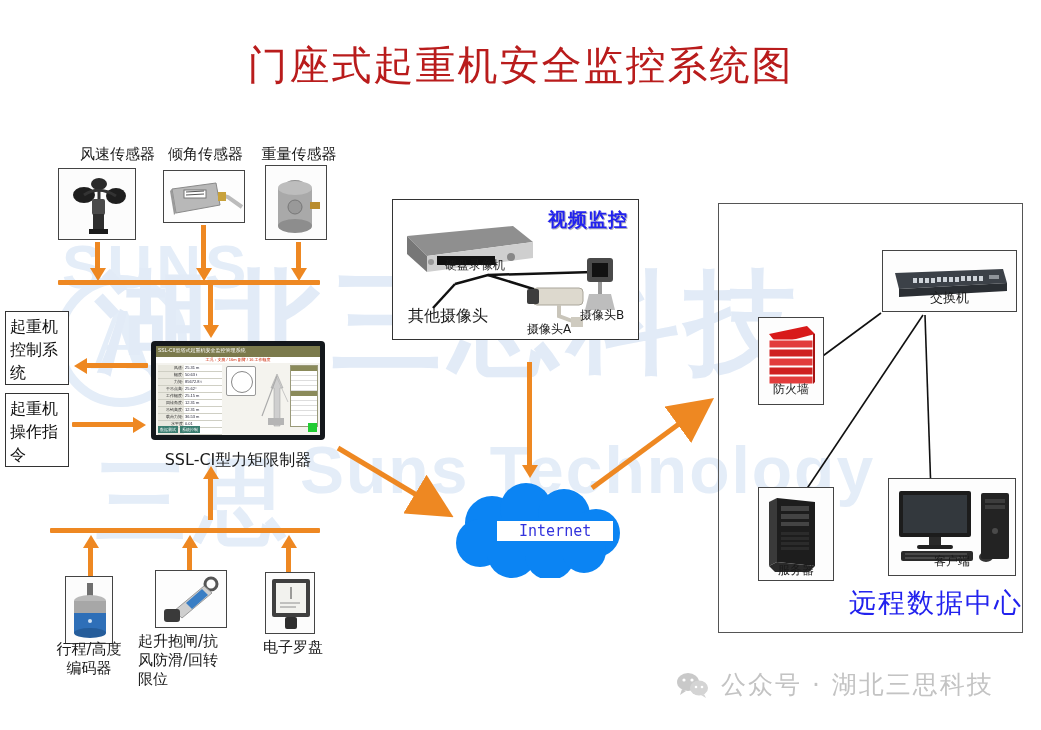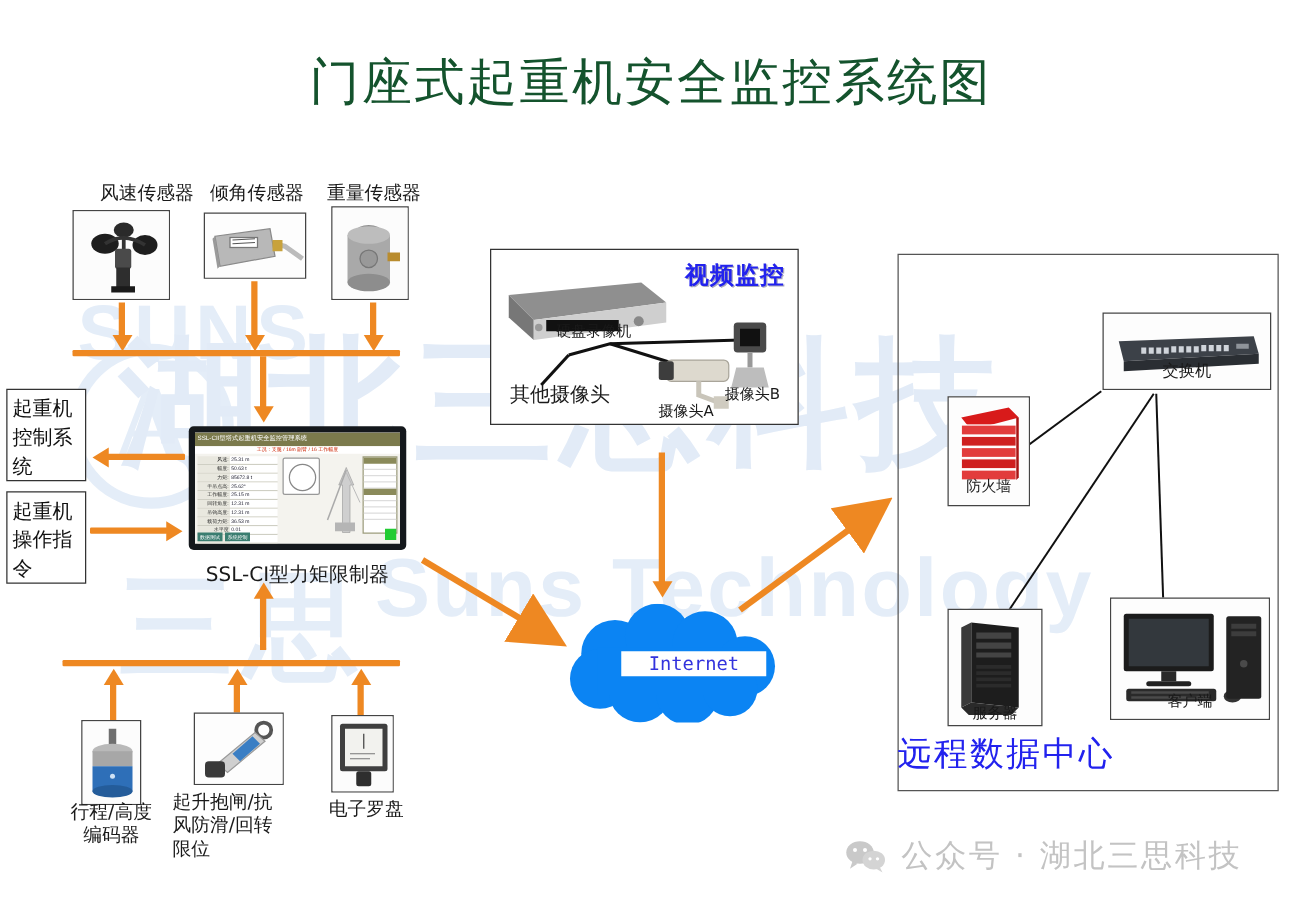--- a/index.html
+++ b/index.html
@@ -20,21 +20,21 @@
   .wm-sansi { left:95px; top:440px; font-size:92px; letter-spacing:8px; color:#e4edf8;
               font-family:"DejaVu Sans",sans-serif; }
   .wm-suns-tech { left:300px; top:432px; font-size:66px; letter-spacing:2px; color:#e4edf8; white-space:nowrap; }
   .wm-logo { position:absolute; left:55px; top:275px; width:132px; height:132px;
              border:9px solid #e4edf8; border-radius:50%; pointer-events:none; }
   .wm-logo:after { content:"A"; position:absolute; left:50%; top:48%; transform:translate(-50%,-50%);
              font-size:86px; color:#e4edf8; font-weight:700; font-family:"Liberation Serif",serif; }
 
   
   .title { position:absolute; left:0; right:0; top:38px; text-align:center;
-           font-size:40px; color:#14532d; font-family:"DejaVu Sans",sans-serif;
+           font-size:40px; color:#b91c1c; font-family:"DejaVu Sans",sans-serif;
            letter-spacing:2px; }
 
   
   .photo-box { position:absolute; border:1px solid #444; background:#fdfdfd; overflow:hidden; }
   .cap { position:absolute; text-align:center; color:#1a1a1a; font-size:15px; line-height:19px;
          font-family:"DejaVu Sans",sans-serif; }
 
   
   .bar { position:absolute; background:#ee8822; height:5px; border-radius:1px; }
   .vline { position:absolute; background:#ee8822; width:5px; }
@@ -75,21 +75,21 @@
   
   .video-box { position:absolute; left:392px; top:199px; width:247px; height:141px;
                border:1px solid #333; background:#fff; }
   .video-title { position:absolute; right:10px; top:7px; font-size:19px; color:#2222ee;
                  font-weight:700; font-family:"DejaVu Sans",sans-serif; letter-spacing:1px;
                  text-shadow:1px 1px 0 #aab; }
 
   
   .dc-box { position:absolute; left:718px; top:203px; width:305px; height:430px;
             border:1px solid #555; background:transparent; }
-  .dc-title { position:absolute; left:718px; top:585px; width:305px; text-align:left;
+  .dc-title { position:absolute; left:718px; top:585px; width:305px; text-align:right;
               font-size:27px; color:#2222ee; font-family:"DejaVu Sans",sans-serif; letter-spacing:2px; }
 
   
   .cloud { position:absolute; left:450px; top:483px; width:180px; height:95px; }
   .cloud-label { position:absolute; left:497px; top:521px; background:#fff; color:#3333dd;
                  font-family:"DejaVu Sans Mono","Liberation Mono",monospace; font-size:15px;
                  padding:1px 22px; }
 
   
   .footer { position:absolute; left:676px; top:668px; display:flex; align-items:center; gap:11px; }

